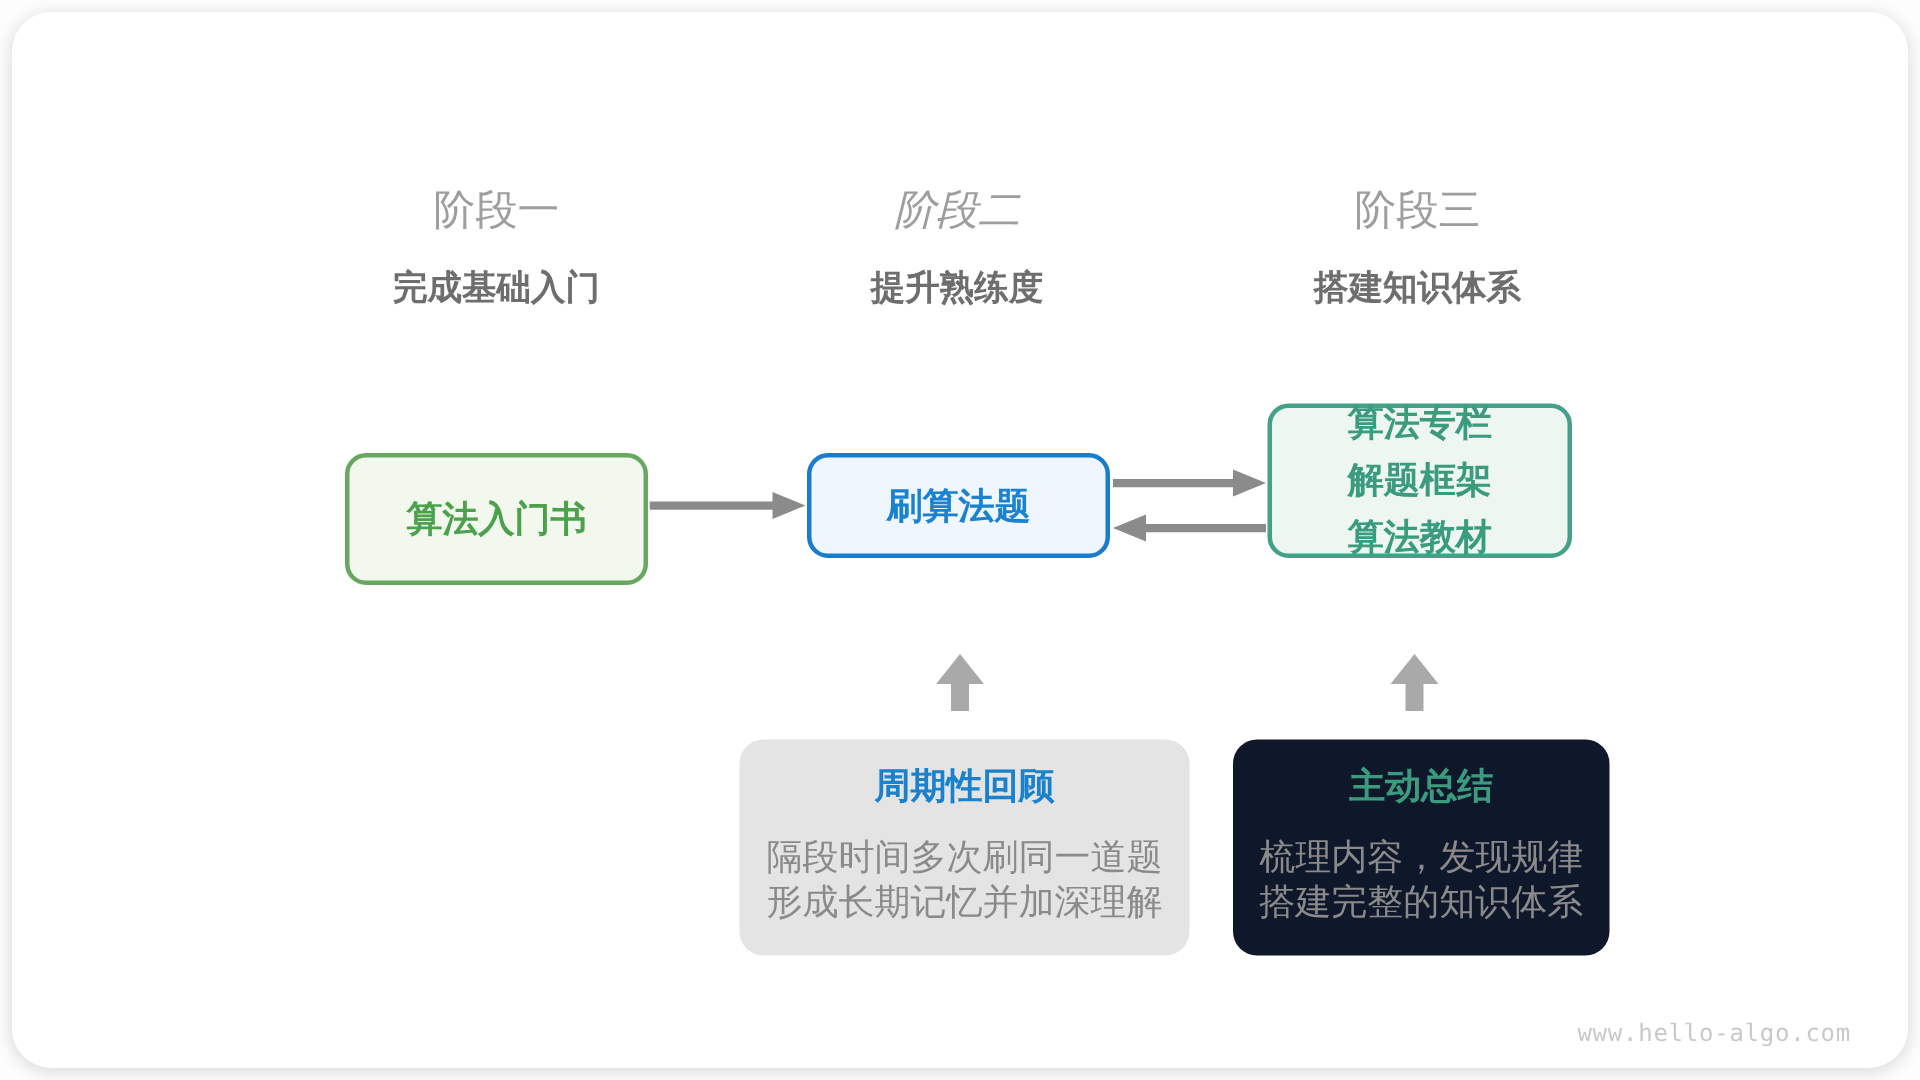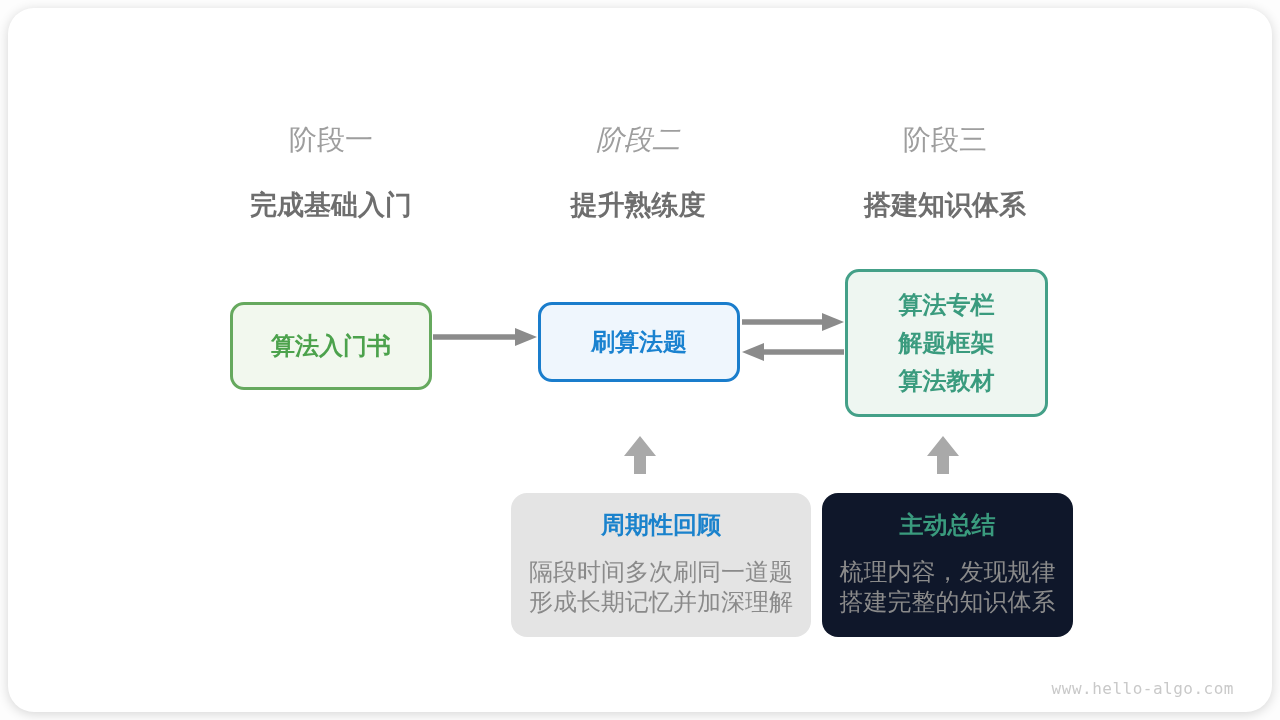--- a/index.html
+++ b/index.html
@@ -8,39 +8,39 @@
     background:#fdfdfd;
     font-family:"Liberation Sans","DejaVu Sans",sans-serif;
   }
   .card{
     position:absolute;left:8px;top:8px;width:1264px;height:704px;
     background:#ffffff;border-radius:26px;
     box-shadow:0 2px 12px rgba(0,0,0,0.16);
   }
   .stage{position:absolute;top:122px;width:320px;text-align:center;}
   .stage-name{font-size:28px;line-height:36px;font-weight:400;}
-  .stage-goal{font-size:27px;line-height:30px;font-weight:700;margin-top:32px;}
+  .stage-goal{font-size:23px;line-height:30px;font-weight:700;margin-top:18px;}
 
   .flow-box{
     position:absolute;display:flex;align-items:center;justify-content:center;
     border-style:solid;border-width:3px;border-radius:14px;
     font-weight:700;font-size:24px;text-align:center;box-sizing:border-box;
   }
   .box-intro{left:230px;top:302px;width:202px;height:88px;}
-  .box-practice{left:538px;top:302px;width:202px;height:80px;font-family:Liberation Serif, serif;}
-  .box-resources{left:845px;top:269px;width:203px;height:148px;flex-direction:column;line-height:38px;}
+  .box-practice{left:538px;top:302px;width:202px;height:70px;font-family:Liberation Serif, serif;}
+  .box-resources{left:845px;top:269px;width:203px;height:103px;flex-direction:column;line-height:38px;}
 
   .h-arrow{position:absolute;}
   .up-arrow{position:absolute;}
 
   .note{
     position:absolute;top:493px;height:144px;border-radius:16px;
     text-align:center;box-sizing:border-box;padding-top:18px;
   }
-  .note-review{left:511px;width:300px;}
+  .note-review{left:493px;width:300px;}
   .note-summary{left:822px;width:251px;}
   .note-title{font-size:24px;font-weight:700;line-height:28px;margin-bottom:18px;}
   .note-line{font-size:24px;line-height:30px;}
 
   .watermark{
     position:absolute;right:46px;bottom:22px;
     font-family:"DejaVu Sans Mono","Liberation Mono",monospace;
     font-size:16px;letter-spacing:0.5px;
   }
 </style>

